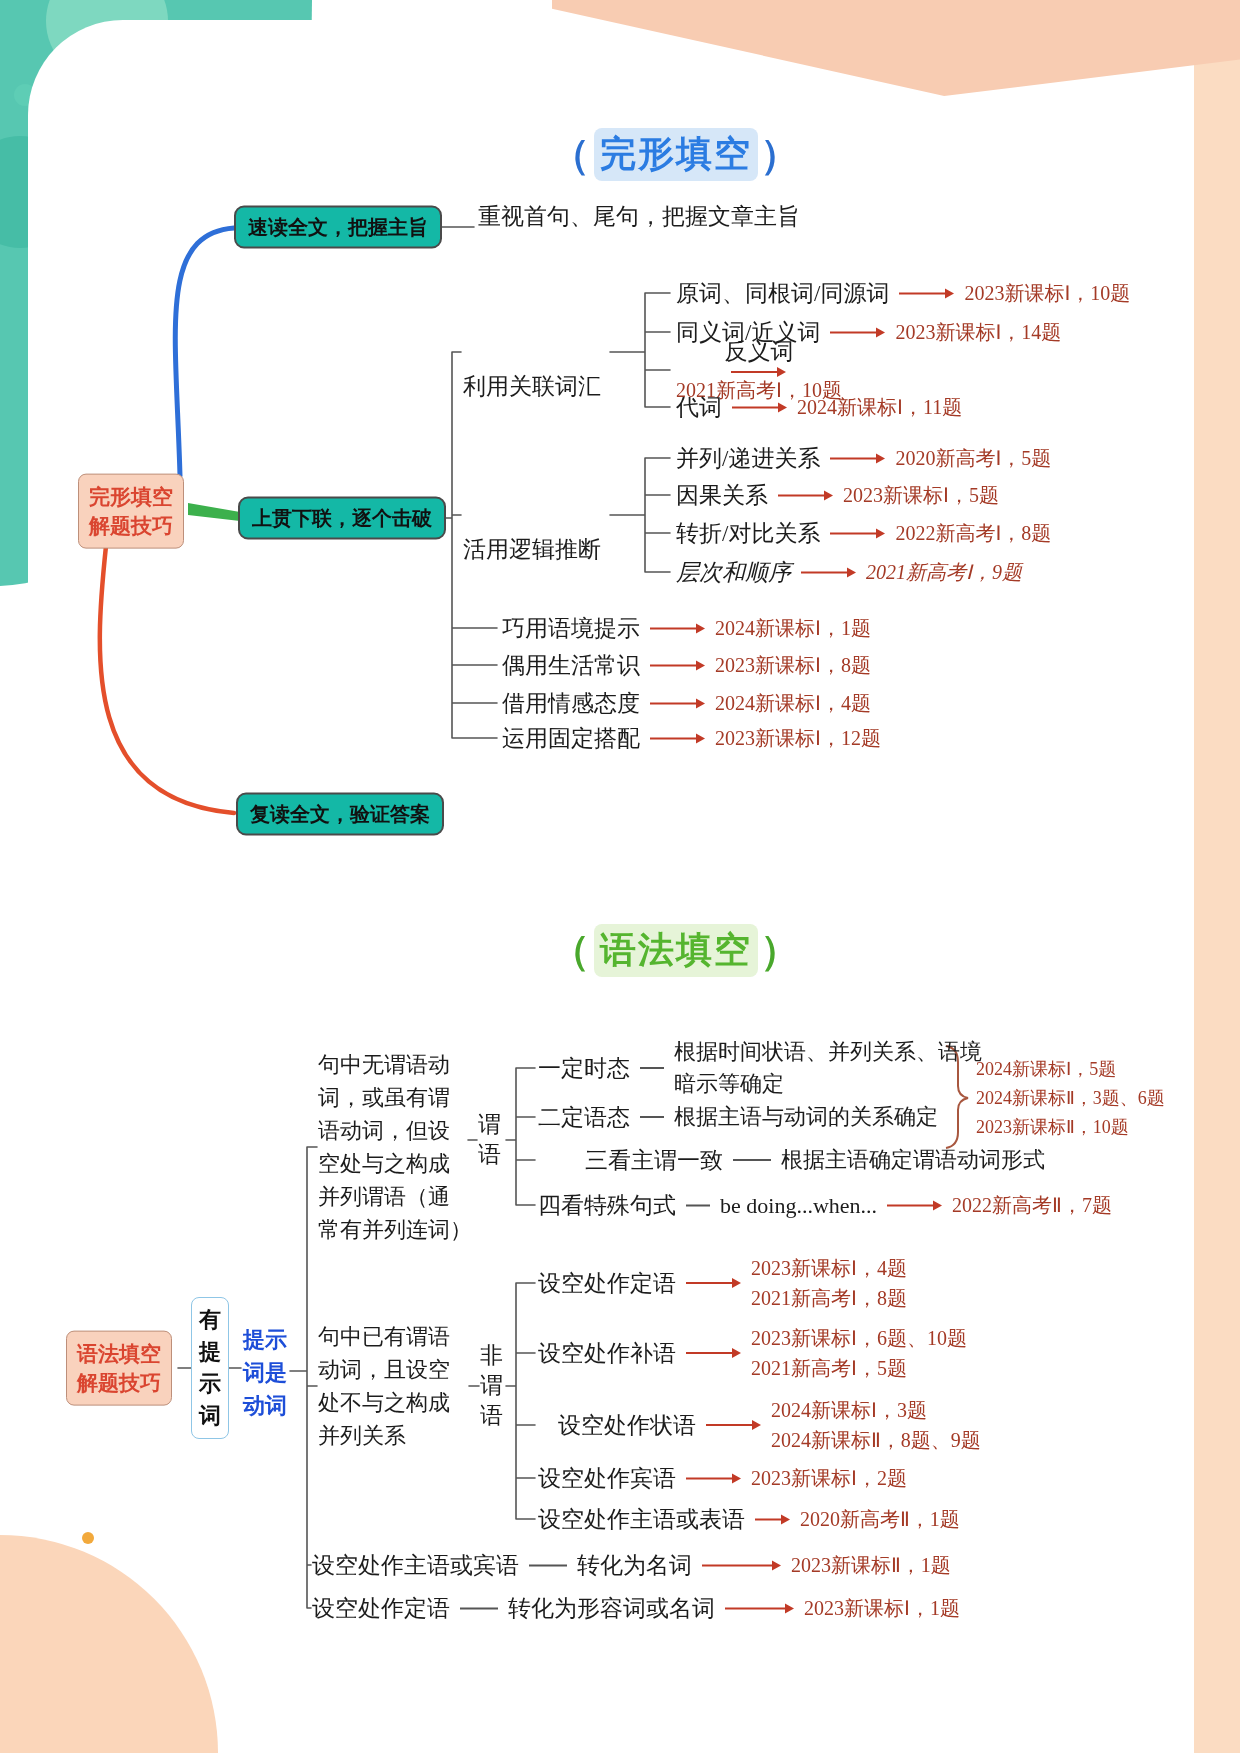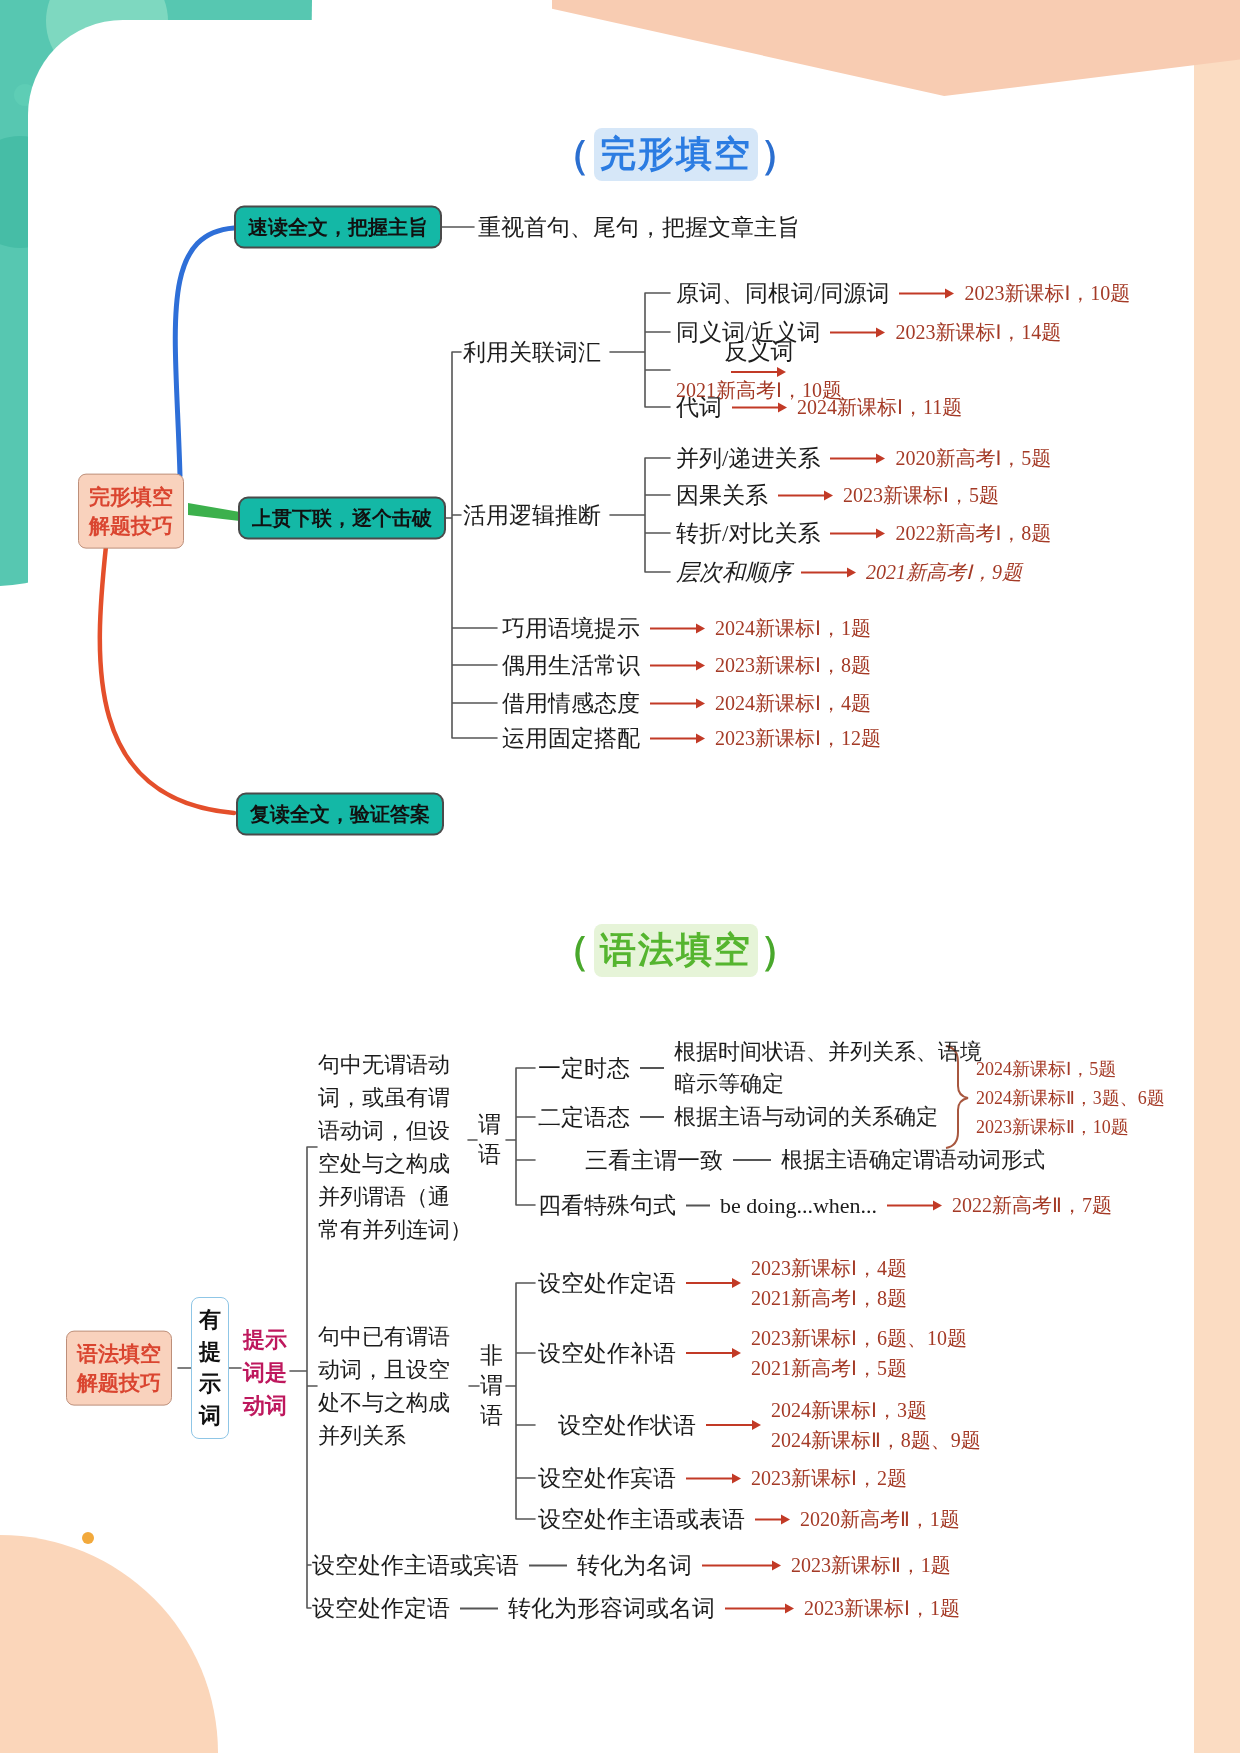--- a/index.html
+++ b/index.html
@@ -30,28 +30,28 @@
   .t-green .paren{color:#49a82c;}
   
   .box{position:absolute;transform:translateY(-50%);border:2px solid #4a4a4a;border-radius:10px;
        background:#14b8a6;padding:6px 12px;font-size:20px;font-weight:700;color:#111;white-space:nowrap;}
   .root{position:absolute;transform:translateY(-50%);background:#f9d2bd;border:1.6px solid #bd8f7a;
         border-radius:8px;padding:7px 10px;font-size:21px;font-weight:700;color:#da4530;
         text-align:center;white-space:pre-line;line-height:1.4;}
   .hint-box{position:absolute;transform:translateY(-50%);border:1.6px solid #8fc6e6;border-radius:8px;
         background:#fff;padding:6px 7px;font-size:22px;font-weight:700;color:#111;
         white-space:pre-line;line-height:32px;text-align:center;}
-  .hint-text{position:absolute;transform:translateY(-50%);font-size:22px;font-weight:700;color:#be185d;
+  .hint-text{position:absolute;transform:translateY(-50%);font-size:22px;font-weight:700;color:#1d4ed8;
         white-space:pre-line;line-height:33px;text-align:left;}
   
   .row{position:absolute;display:flex;align-items:center;transform:translateY(-50%);white-space:nowrap;
        font-family:"Liberation Serif",serif;font-size:23px;color:#1c1c1c;}
   .note,.glabel,.vlabel,.para,.desc{font-family:"Liberation Serif",serif;color:#1c1c1c;}
   .note{position:absolute;transform:translateY(-50%);font-size:23px;white-space:nowrap;}
-  .glabel{position:absolute;transform:translateY(-50%);font-size:23px;white-space:nowrap;}
+  .glabel{position:absolute;transform:translateY(-50%);font-size:23px;white-space:nowrap;margin-top:34px;}
   .vlabel{position:absolute;transform:translateY(-50%);font-size:23px;line-height:30px;white-space:pre-line;text-align:center;}
   .para{position:absolute;transform:translateY(-50%);font-size:22px;line-height:33px;white-space:pre-line;}
   .desc{font-size:22px;line-height:32px;white-space:pre-line;}
   .pattern{font-size:22px;font-family:"Liberation Serif",serif;}
   .ref{font-size:20px;color:#a43a26;}
   .ref:empty{display:none;}
   .refcol{display:flex;flex-direction:column;line-height:1.5;}
   .brace-refs{position:absolute;left:976px;top:1098px;transform:translateY(-50%);
        display:flex;flex-direction:column;font-family:"Liberation Serif",serif;}
   .brace-refs .ref{font-size:18px;line-height:29px;}
@@ -98,21 +98,21 @@
     <div class="title t-blue" style="left:548px;top:127px;">
       <span class="paren">（</span>
         <span class="tbg">完形填空</span>
         <span class="paren">）</span>
     </div>
 
     <div class="root" style="left:78px;top:511px;">完形填空
 解题技巧</div>
 
     <div class="box" style="left:234px;top:227px;">速读全文，把握主旨</div>
-    <div class="note" style="left:478px;top:227px;">重视首句、尾句，把握文章主旨</div>
+    <div class="note" style="left:478px;top:216px;">重视首句、尾句，把握文章主旨</div>
 
     <div class="box" style="left:238px;top:518px;">上贯下联，逐个击破</div>
     <div class="glabel" style="left:463px;top:352px;">利用关联词汇</div>
     <div class="glabel" style="left:463px;top:515px;">活用逻辑推断</div>
 
     <div class="row" style="left:676px;top:293px;">
       <span>原词、同根词/同源词</span>
       <span class="arrow">
           <i class="sh"></i>
           <i class="hd"></i>

